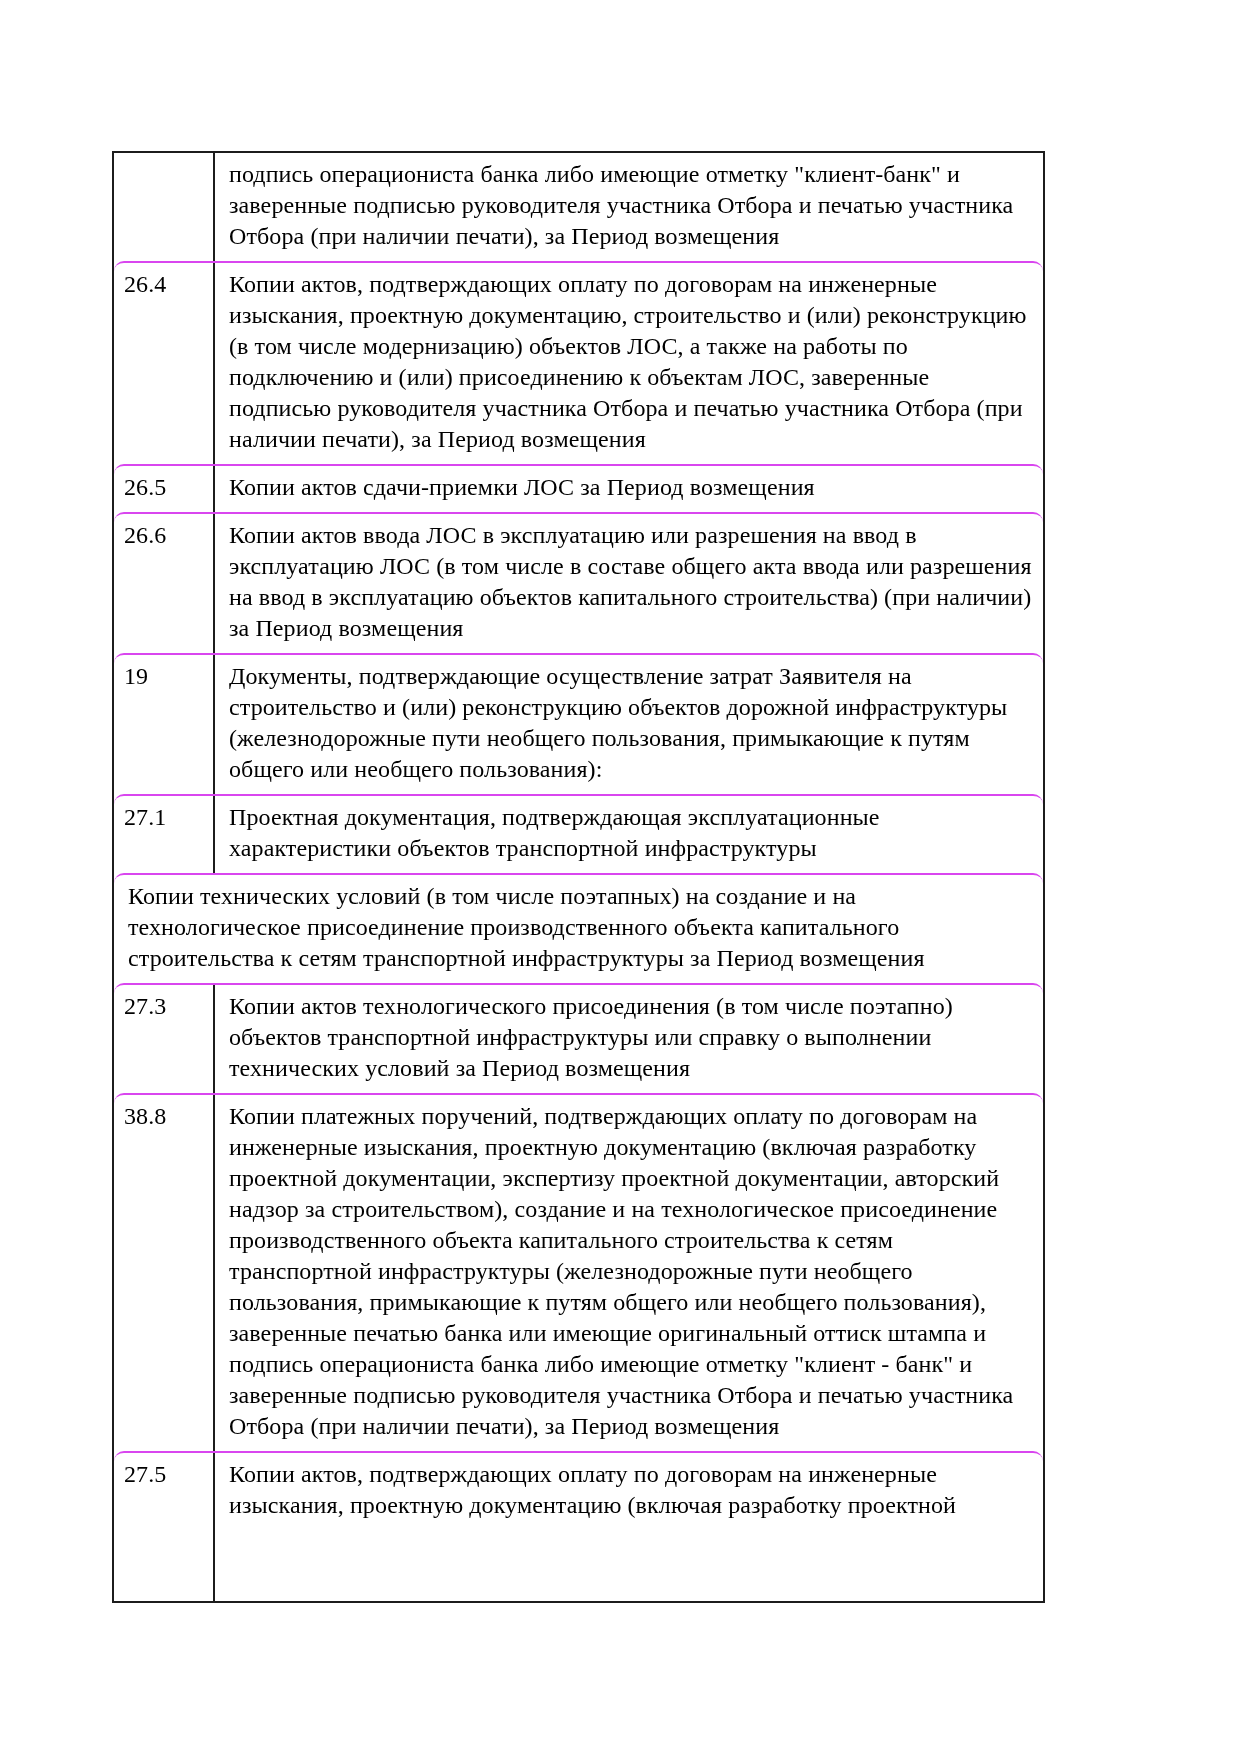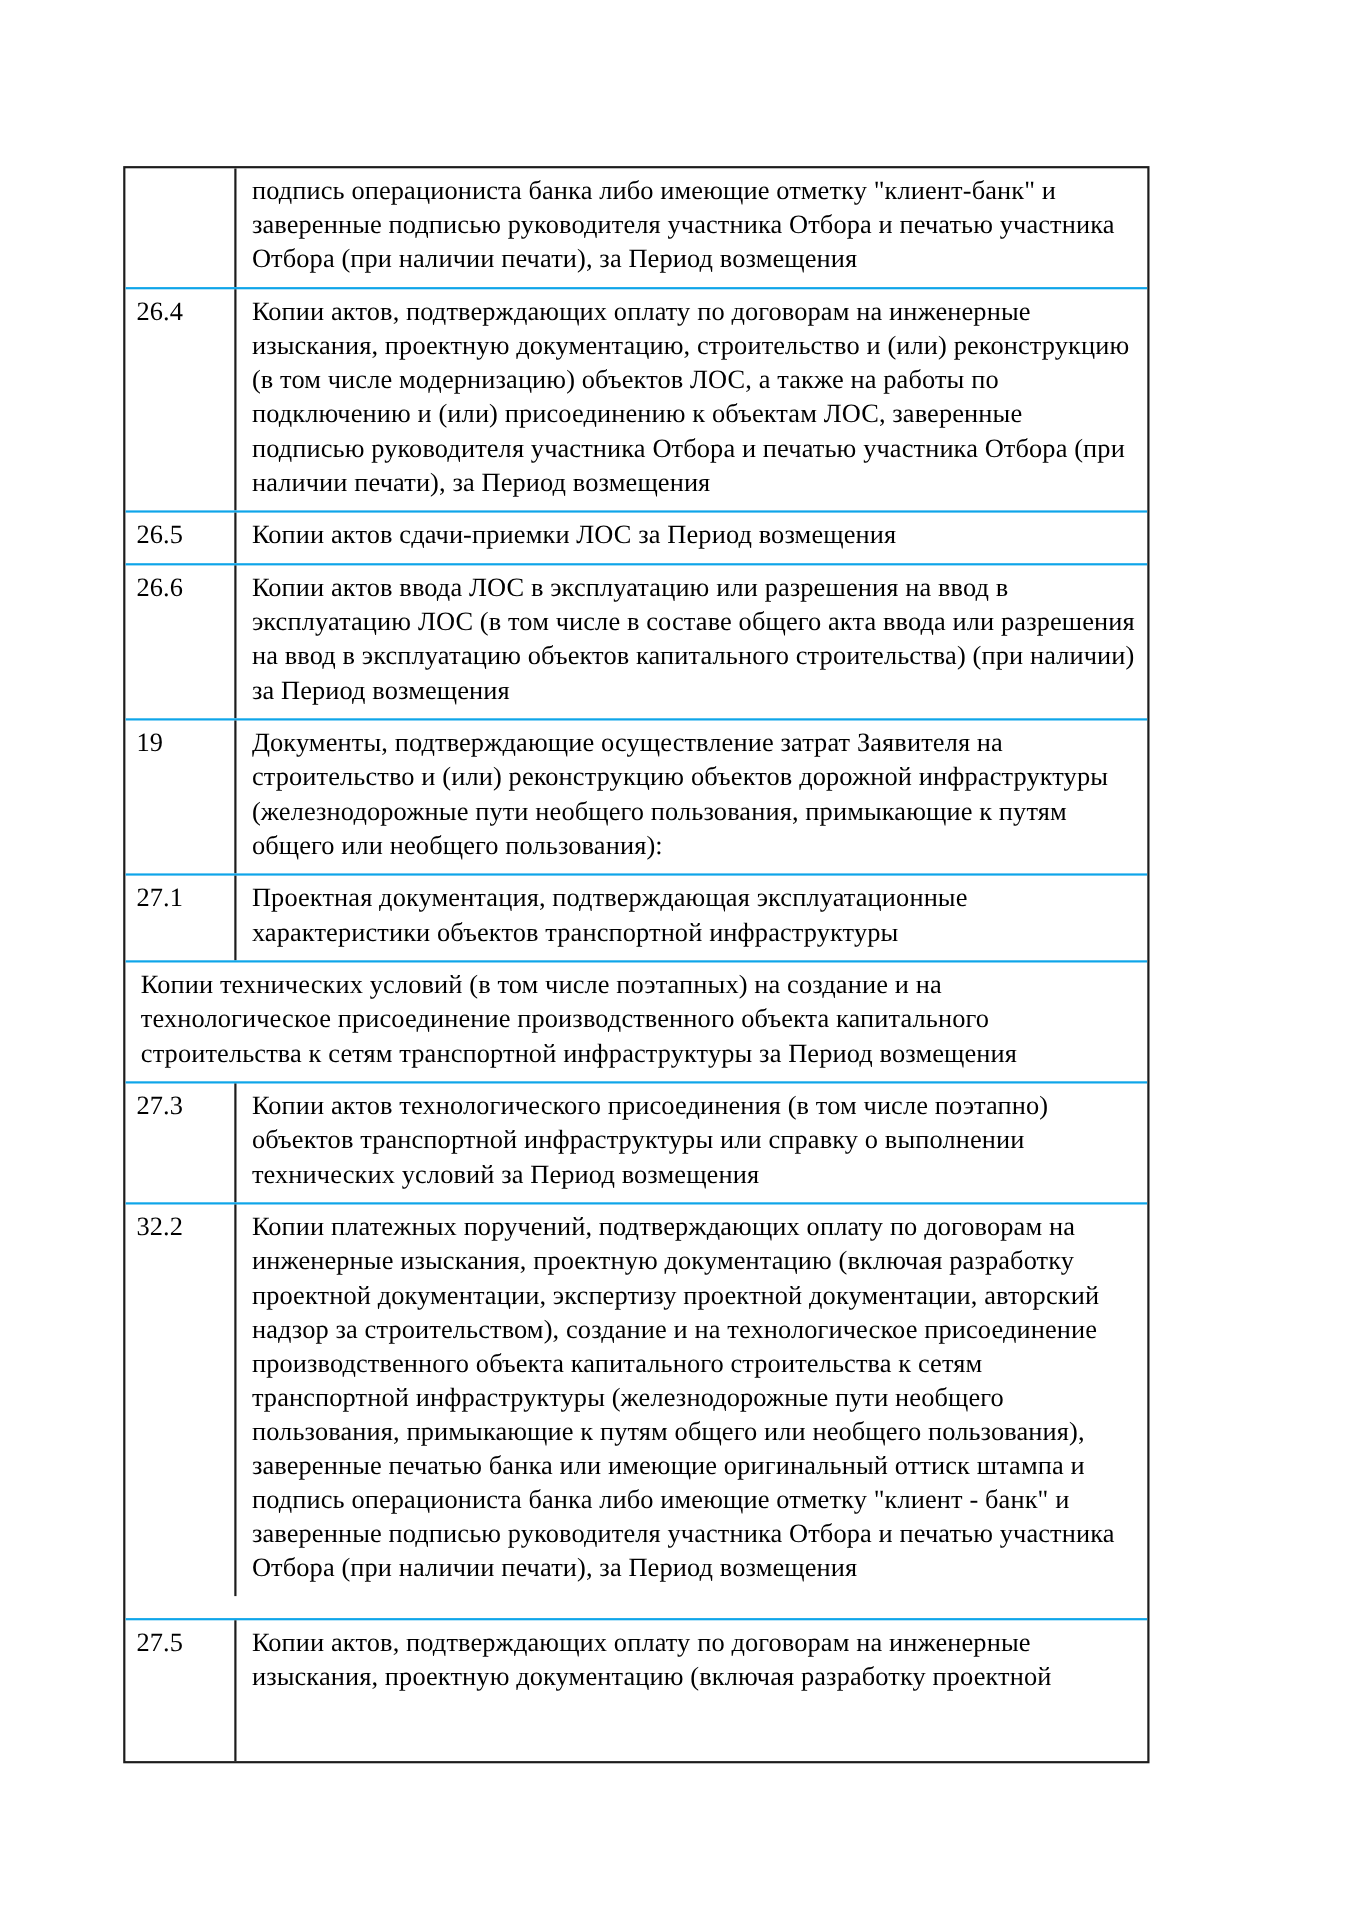--- a/index.html
+++ b/index.html
@@ -34,25 +34,25 @@
     overflow: hidden;
     background: #ffffff;
     justify-content: center;
   }
   .row {
     display: flex;
     flex: 0 0 auto;
     align-items: stretch;
   }
   .row + .row {
-    border-top: 2px solid #0ea5e9;
+    border-top: 2px solid #d946ef;
+    border-radius: 10px;
   }
   .row:last-child {
     flex: 1 0 auto; 
-    margin-top: 20px;
   }
   .cell {
     box-sizing: border-box;
     font-size: 24px;
     line-height: 31px;
     letter-spacing: 0.1px;
   }
   .cell.num {
     flex: 0 0 101px;
     width: 101px;
@@ -134,21 +134,21 @@
     <div class="cell num">
       <span>27.3</span>
     </div>
     <div class="cell desc">
       <span>Копии актов технологического присоединения (в том числе поэтапно) объектов транспортной инфраструктуры или справку о выполнении технических условий за Период возмещения</span>
     </div>
   </div>
 
   <div class="row">
     <div class="cell num">
-      <span>32.2</span>
+      <span>38.8</span>
     </div>
     <div class="cell desc">
       <span>Копии платежных поручений, подтверждающих оплату по договорам на инженерные изыскания, проектную документацию (включая разработку проектной документации, экспертизу проектной документации, авторский надзор за строительством), создание и на технологическое присоединение производственного объекта капитального строительства к сетям транспортной инфраструктуры (железнодорожные пути необщего пользования, примыкающие к путям общего или необщего пользования), заверенные печатью банка или имеющие оригинальный оттиск штампа и подпись операциониста банка либо имеющие отметку "клиент - банк" и заверенные подписью руководителя участника Отбора и печатью участника Отбора (при наличии печати), за Период возмещения</span>
     </div>
   </div>
 
   <div class="row">
     <div class="cell num">
       <span>27.5</span>
     </div>

